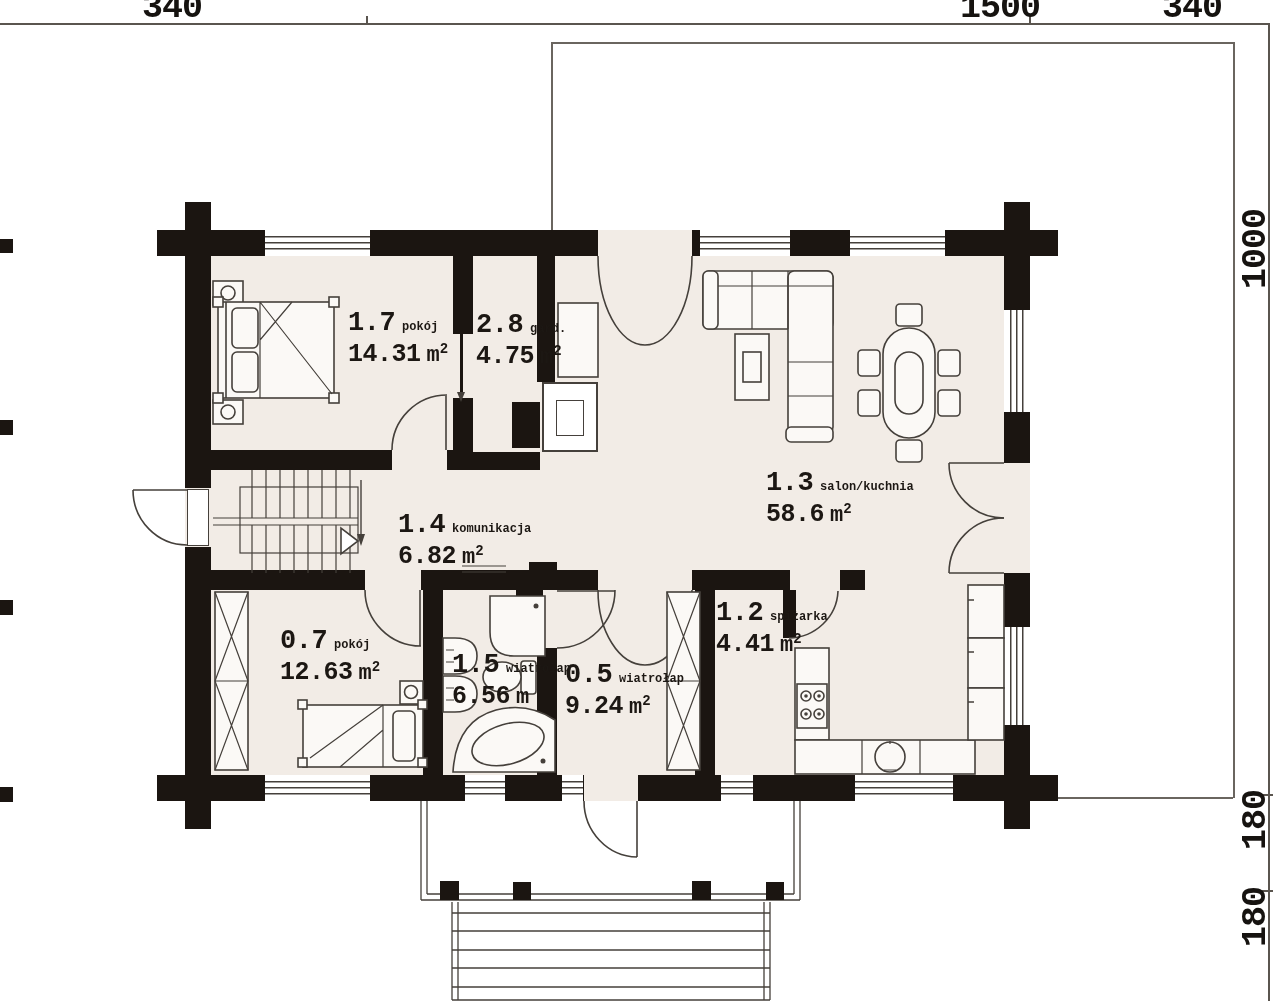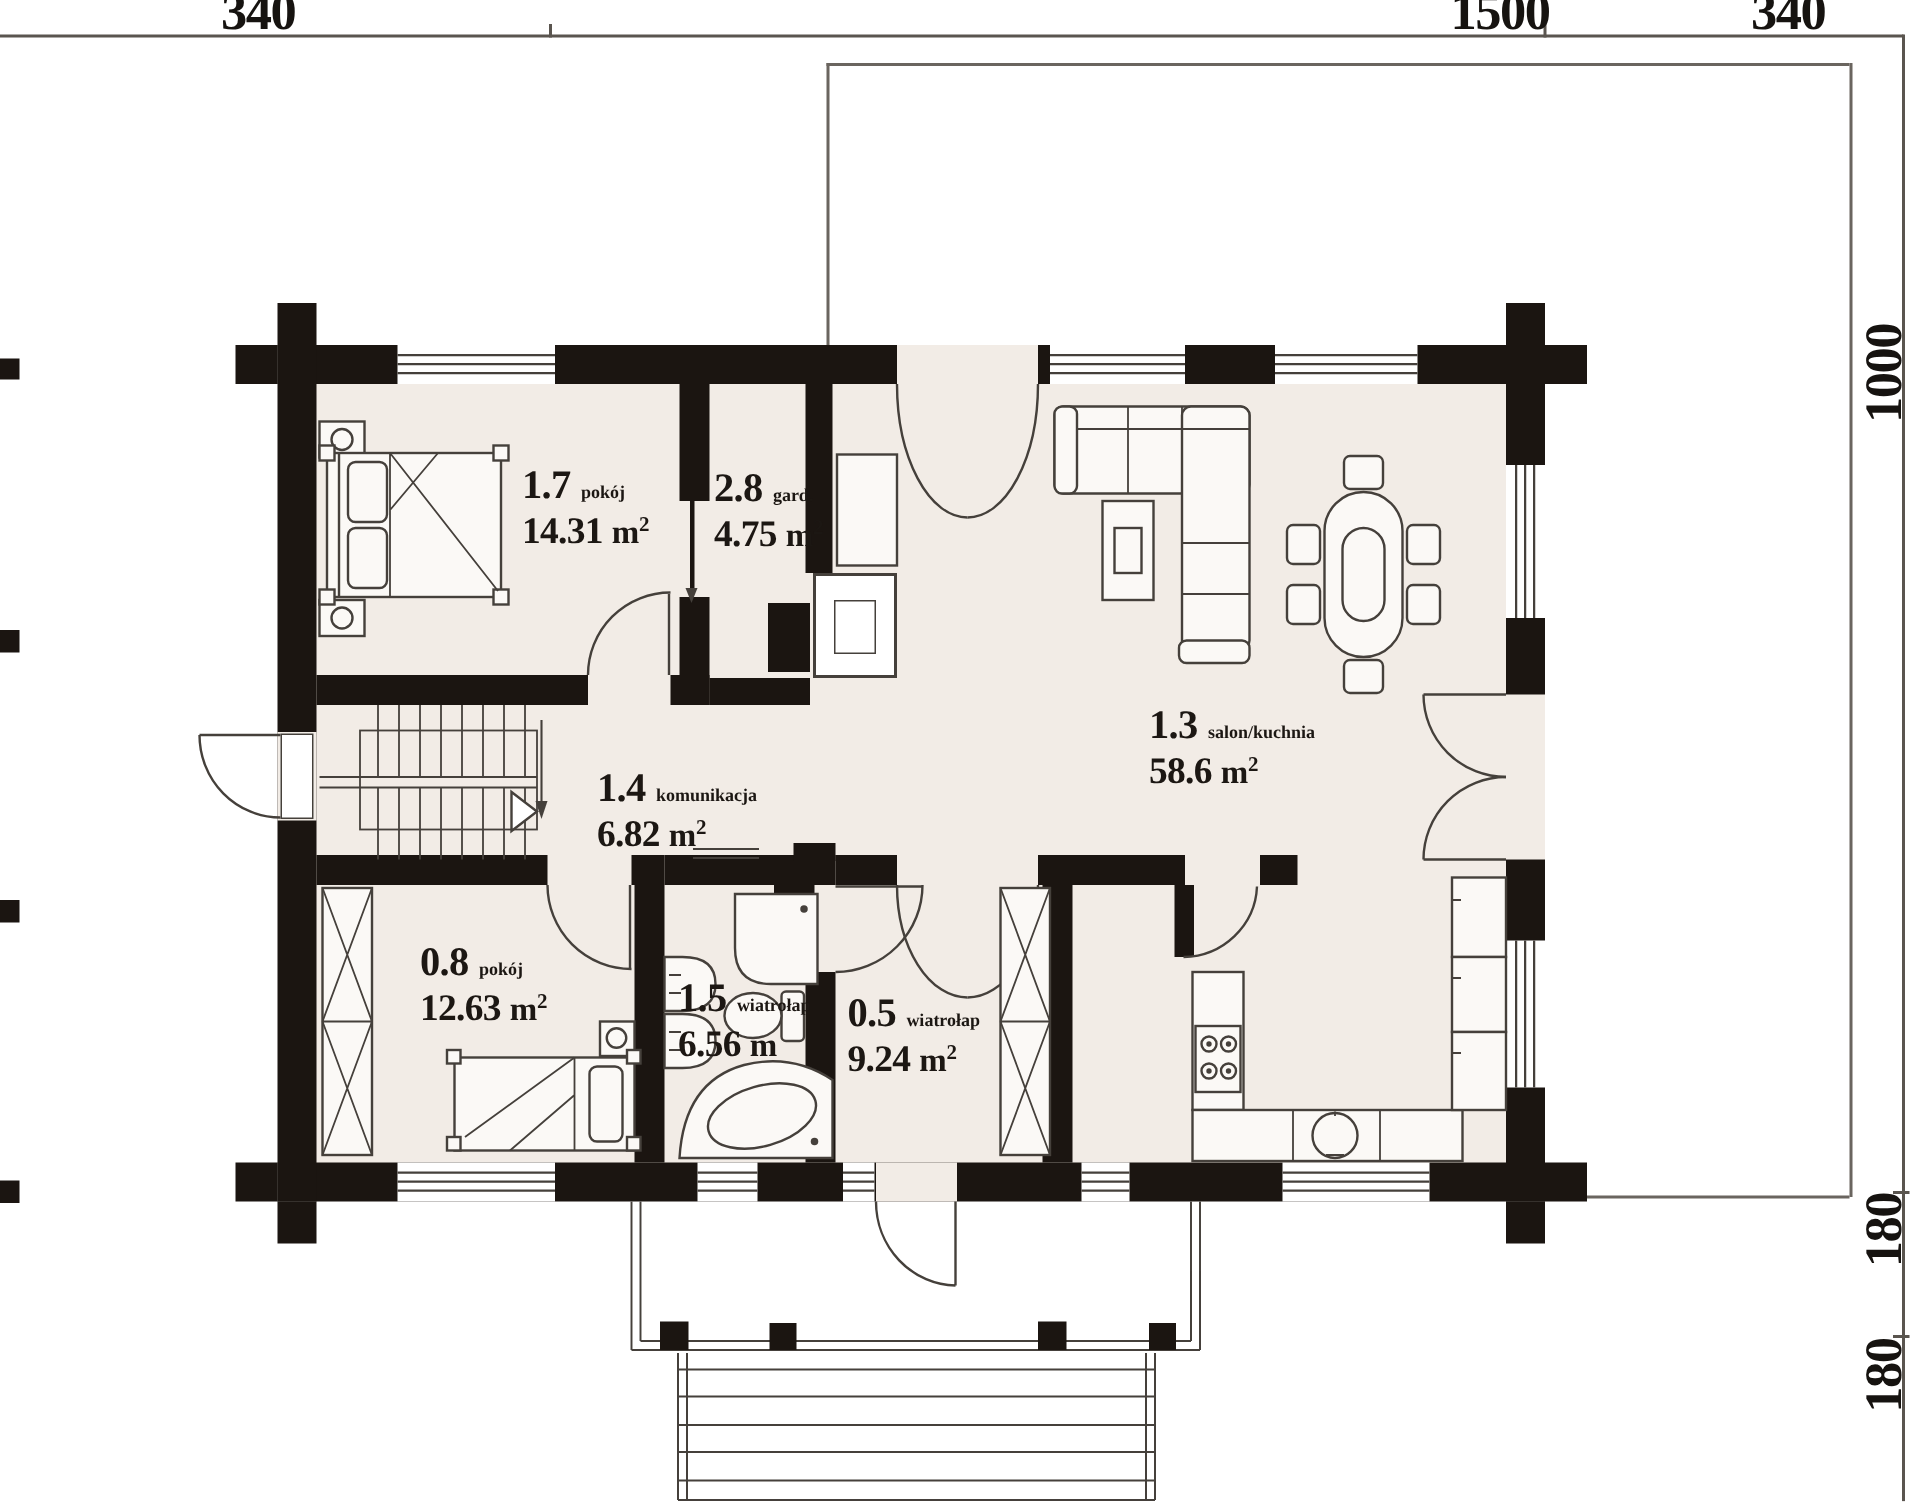--- a/index.html
+++ b/index.html
@@ -1,17 +1,17 @@
 <!DOCTYPE html>
 <html><head>
 <meta charset="utf-8">
 <style>
   html,body{margin:0;padding:0;background:#fff;}
   #plan{position:relative;width:1280px;height:1001px;background:#fff;overflow:hidden;
-        font-family:Liberation Serif, serif;}
+        font-family:Liberation Mono, monospace;}
   .floor{position:absolute;background:#f2ece6;}
   .wall{position:absolute;background:#1b1511;}
   .gap{position:absolute;background:#f2ece6;}
   .panel{position:absolute;background:#fff;border:1.5px solid #45403b;box-sizing:border-box;}
   .win{position:absolute;background:#fff;background-repeat:no-repeat;}
   .win.h{background-image:linear-gradient(#45403b,#45403b),linear-gradient(#45403b,#45403b),linear-gradient(#45403b,#45403b);
          background-size:100% 1.5px;background-position:0 6px,0 12px,0 18px;}
   .win.v{background-image:linear-gradient(#45403b,#45403b),linear-gradient(#45403b,#45403b),linear-gradient(#45403b,#45403b);
          background-size:1.5px 100%;background-position:6px 0,12px 0,18px 0;}
   .dline{position:absolute;background:#5a554f;}
@@ -265,25 +265,29 @@
   </div>
   <div class="rlabel" style="left:398px;top:510px">
     <div><span class="rid">1.4</span><span class="rname">komunikacja</span></div>
     <div><span class="rarea">6.82</span><span class="runit">m</span><sup class="rsup">2</sup></div>
   </div>
   <div class="rlabel" style="left:766px;top:468px">
     <div><span class="rid">1.3</span><span class="rname">salon/kuchnia</span></div>
     <div><span class="rarea">58.6</span><span class="runit">m</span><sup class="rsup">2</sup></div>
   </div>
   <div class="rlabel" style="left:280px;top:626px">
-    <div><span class="rid">0.8</span><span class="rname">pokój</span></div>
+    <div><span class="rid">0.7</span><span class="rname">pokój</span></div>
     <div><span class="rarea">12.63</span><span class="runit">m</span><sup class="rsup">2</sup></div>
   </div>
   <div class="rlabel" style="left:452px;top:650px">
     <div><span class="rid">1.5</span><span class="rname">wiatrołap</span></div>
     <div><span class="rarea">6.56</span><span class="runit">m</span><sup class="rsup"></sup></div>
   </div>
   <div class="rlabel" style="left:565px;top:660px">
     <div><span class="rid">0.5</span><span class="rname">wiatrołap</span></div>
     <div><span class="rarea">9.24</span><span class="runit">m</span><sup class="rsup">2</sup></div>
   </div>
+  <div class="rlabel" style="left:716px;top:598px">
+    <div><span class="rid">1.2</span><span class="rname">spiżarka</span></div>
+    <div><span class="rarea">4.41</span><span class="runit">m</span><sup class="rsup">2</sup></div>
+  </div>
 
 </div>
 
 </body></html>

